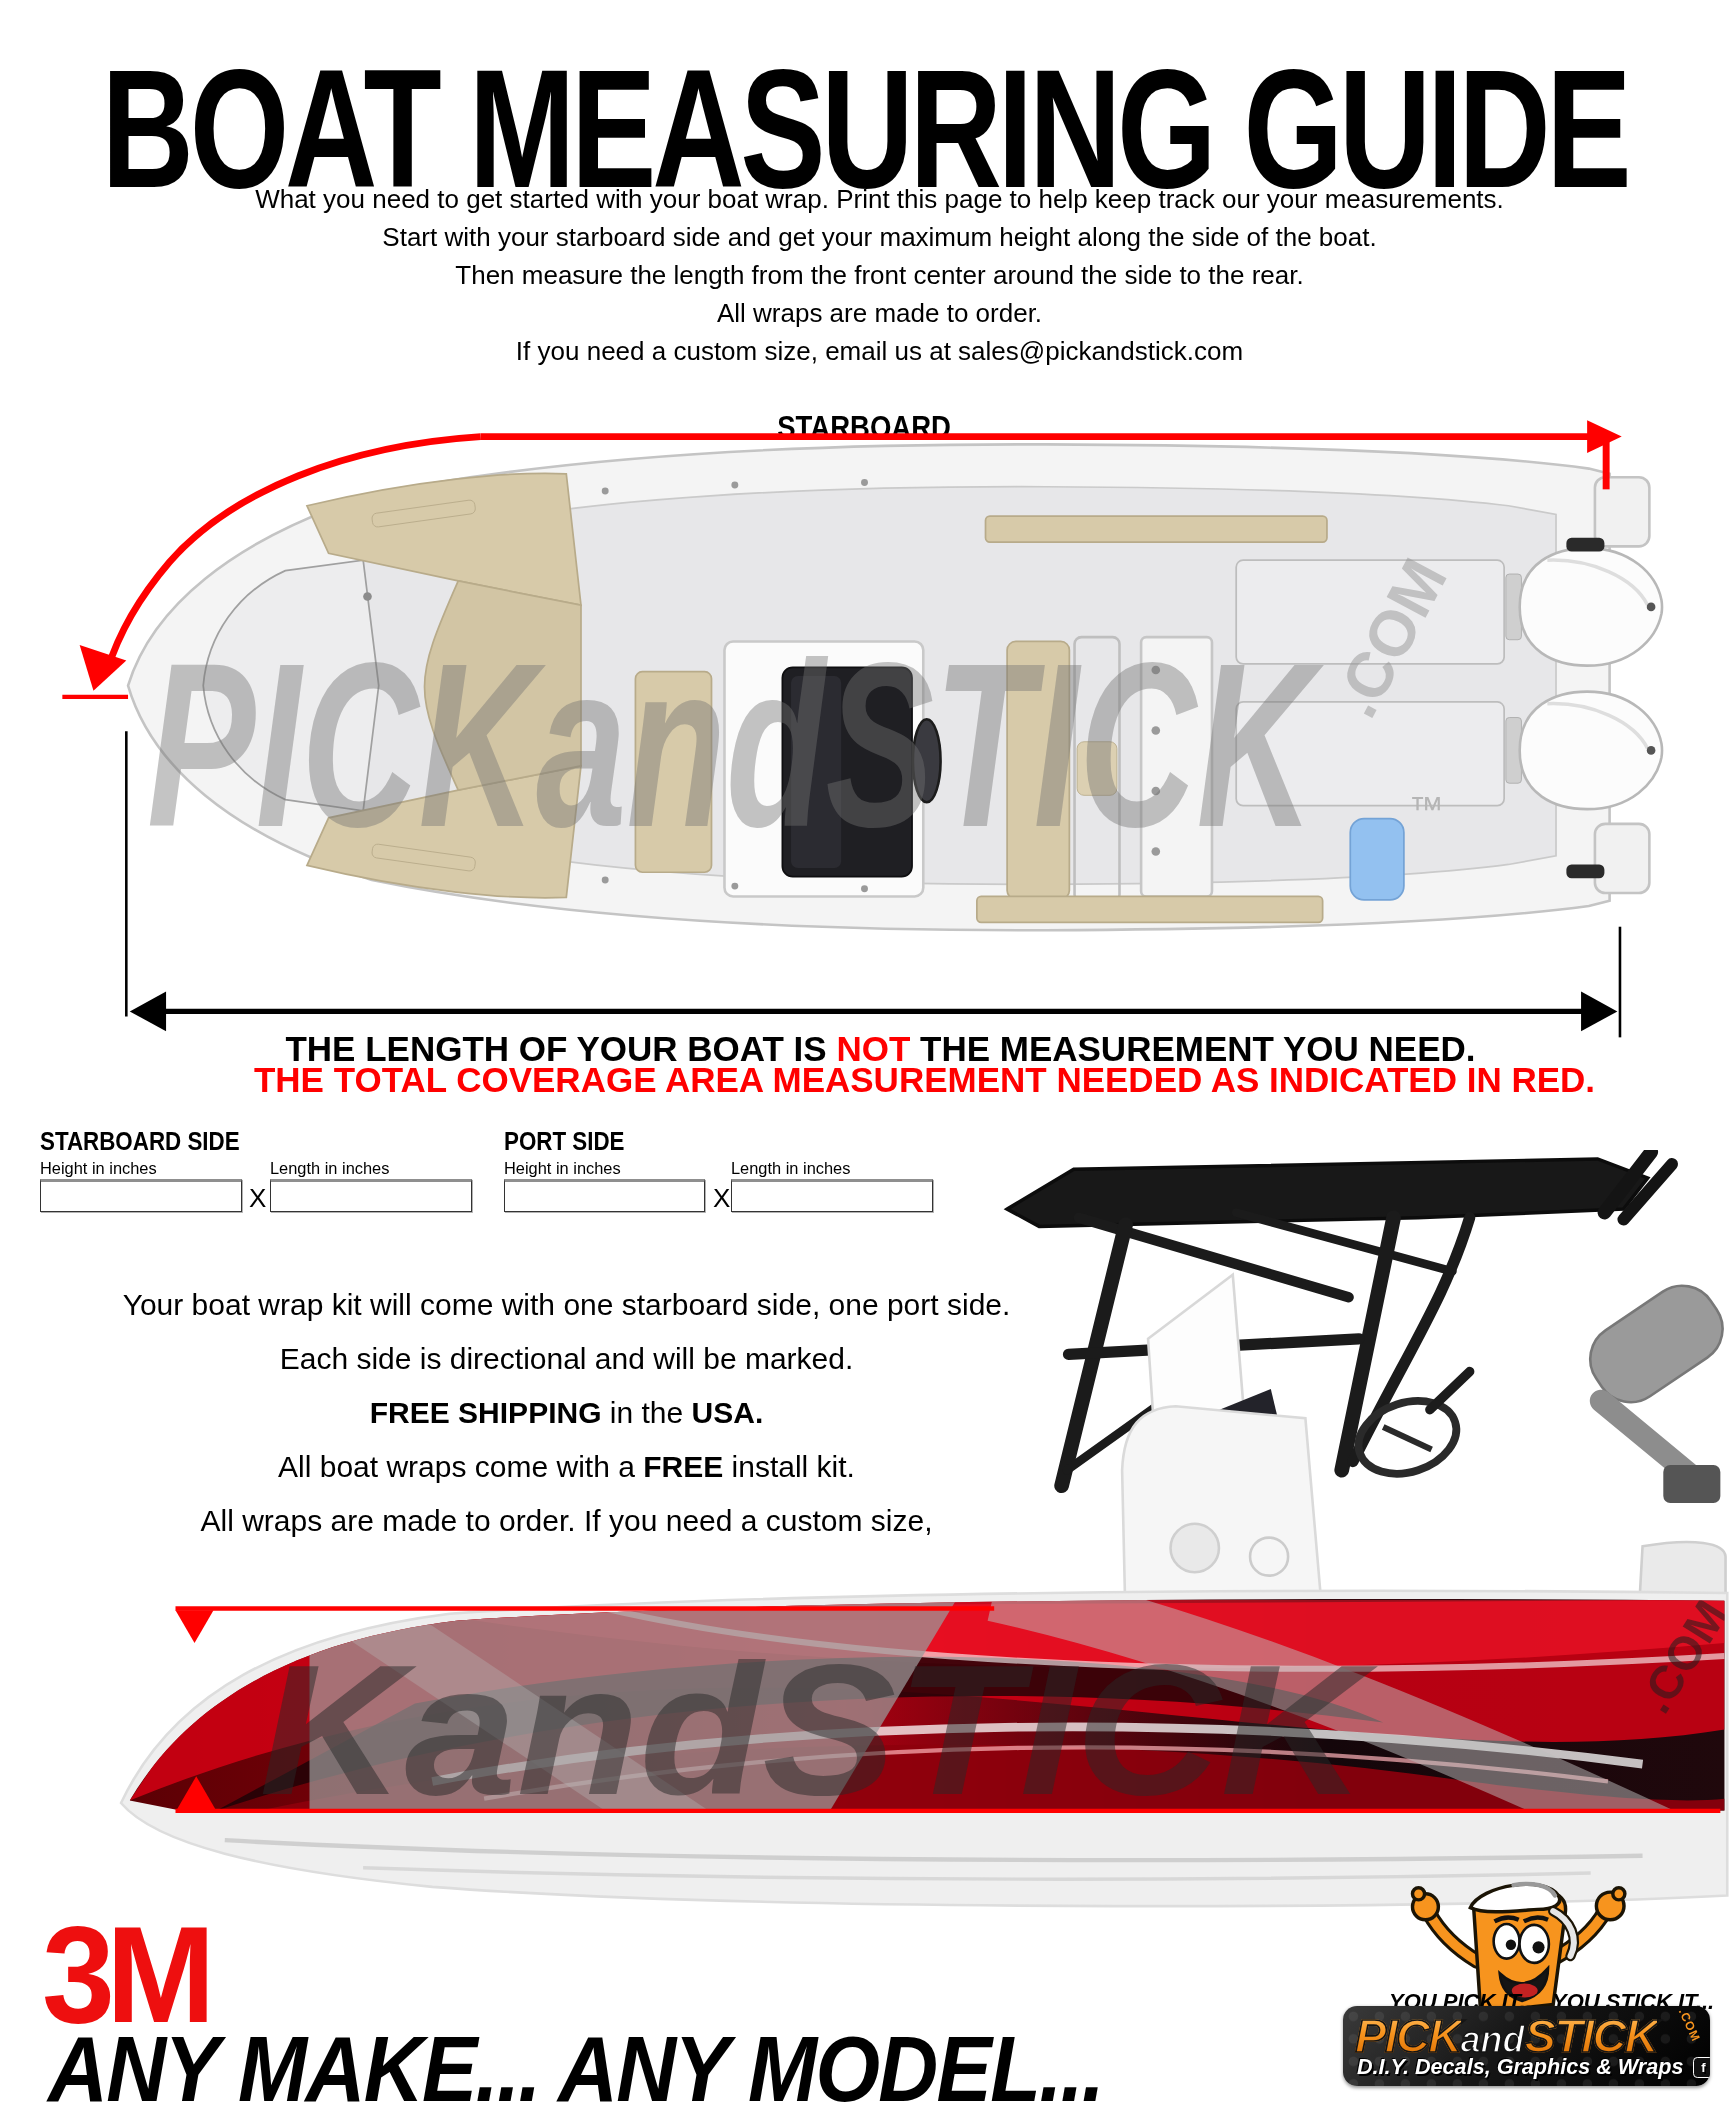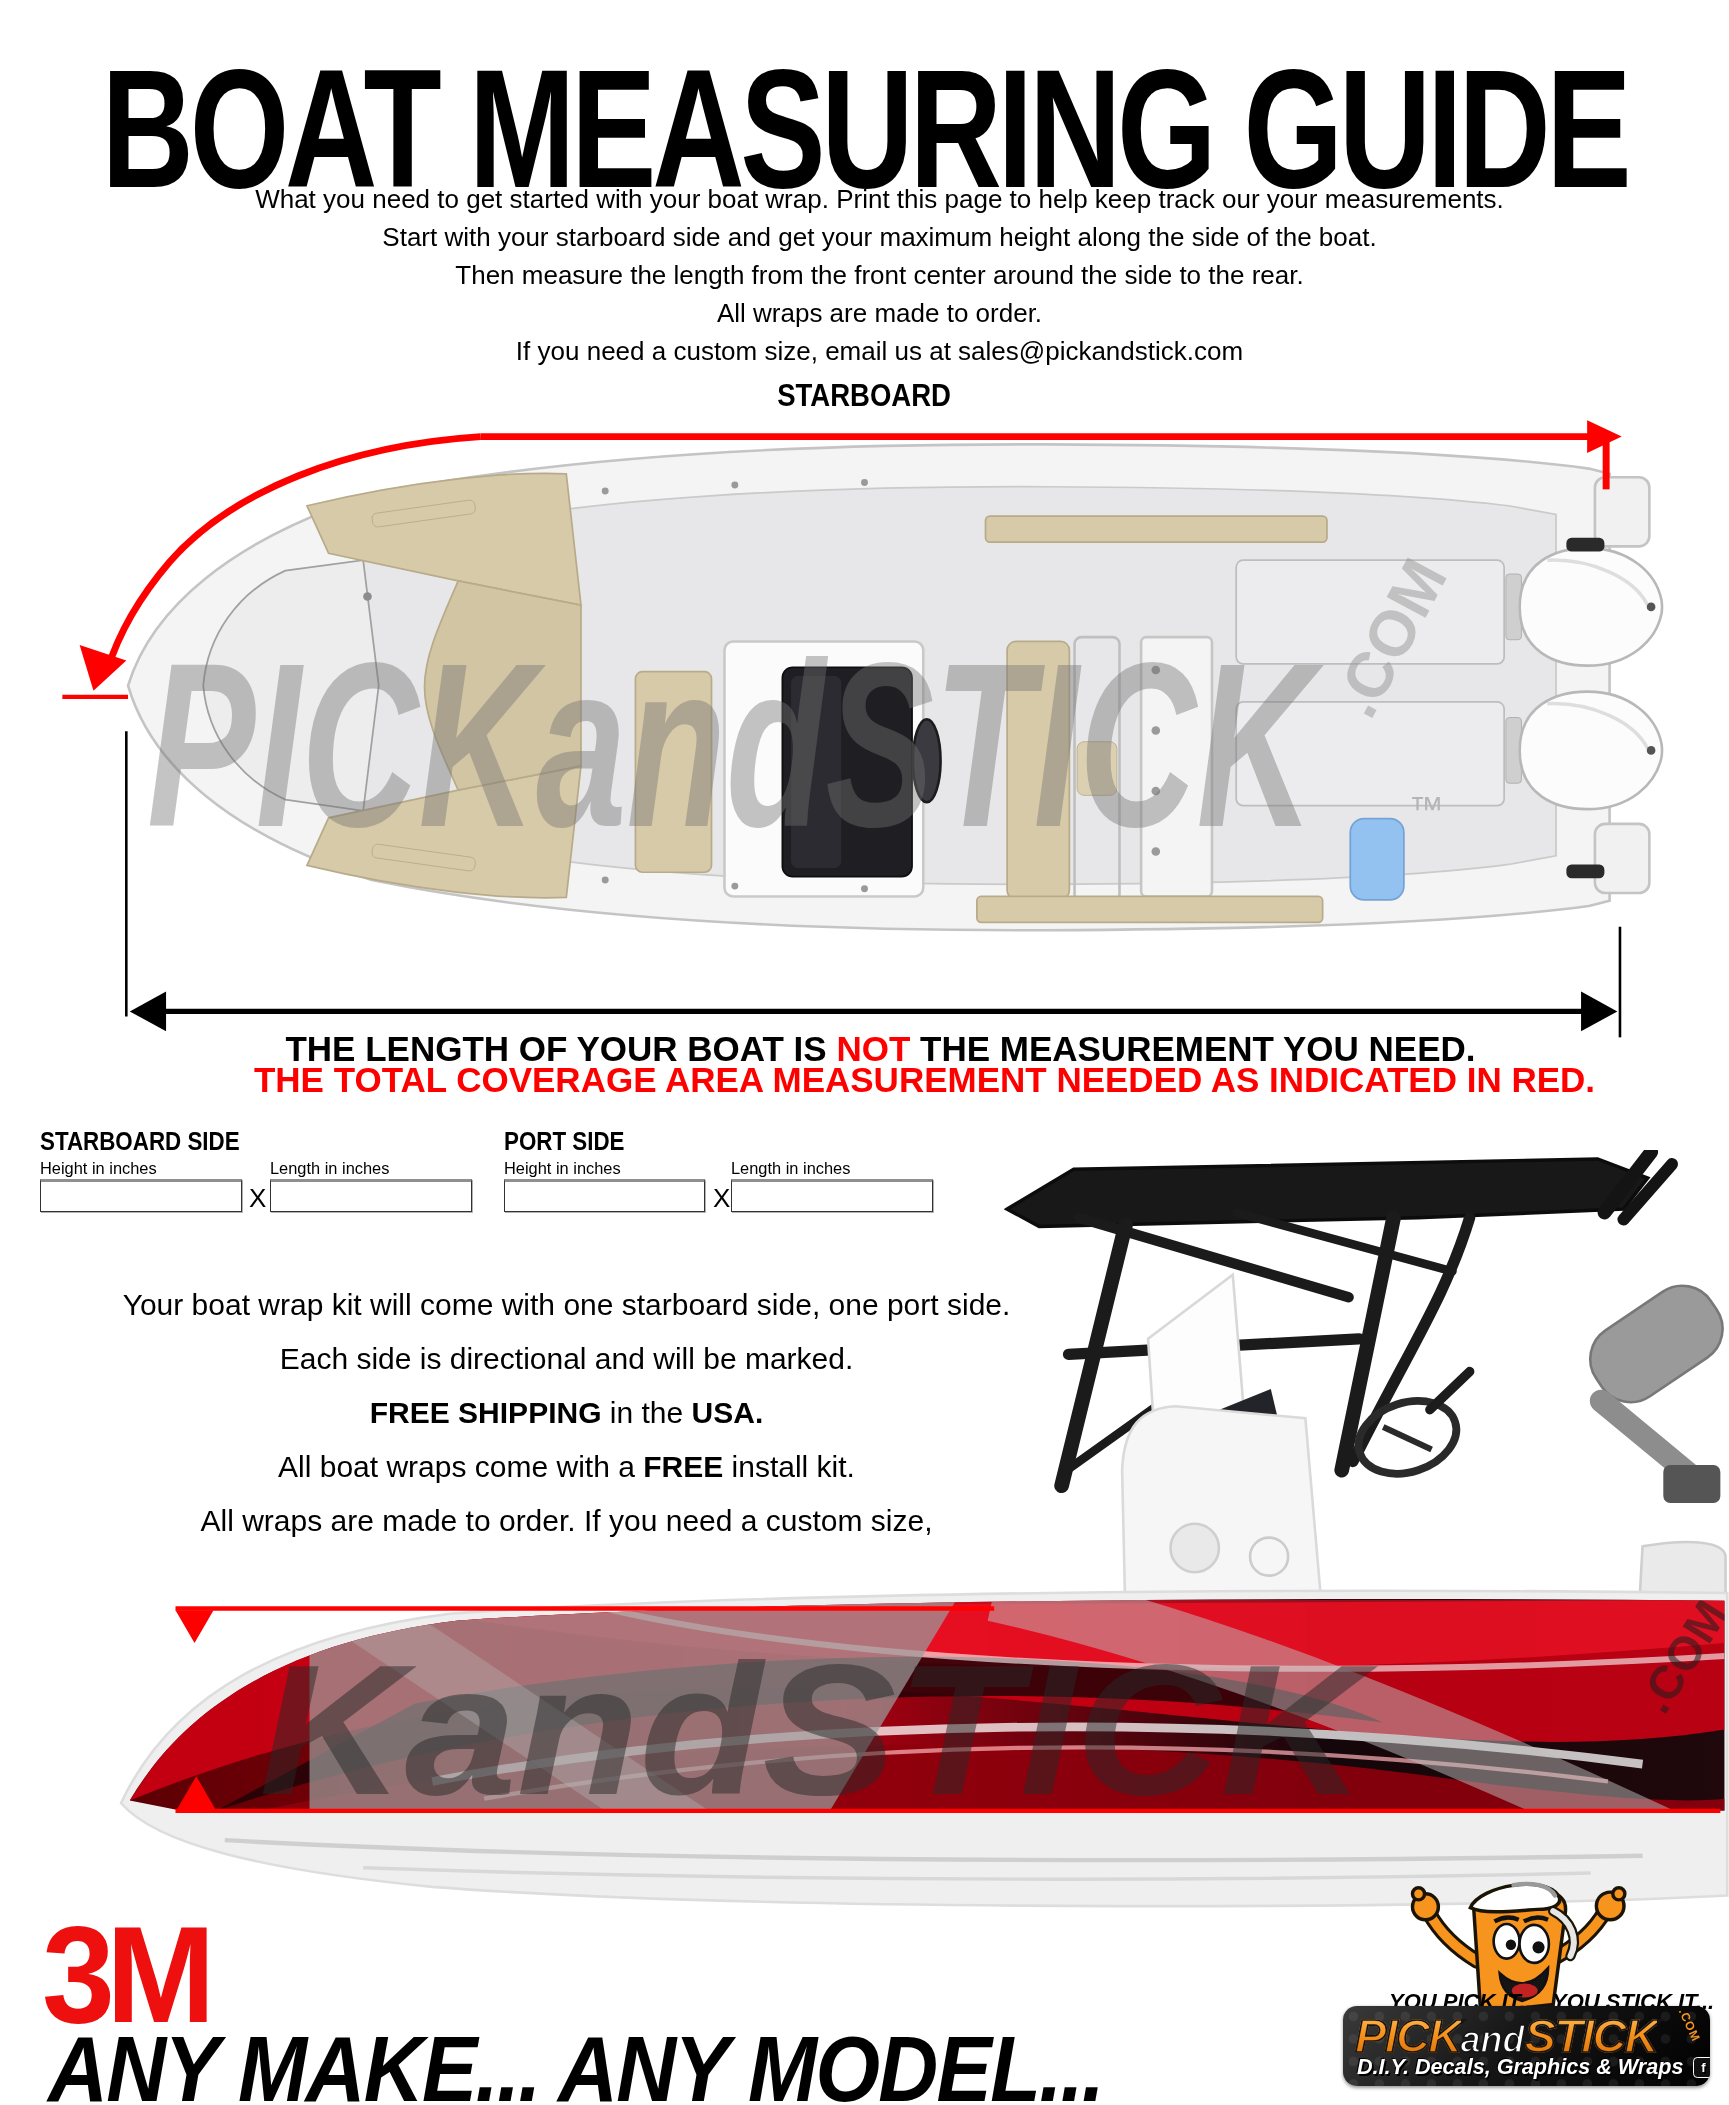--- a/index.html
+++ b/index.html
@@ -5,21 +5,21 @@
   html,body{margin:0;padding:0;background:#fff;}
   .page{position:relative;width:1729px;height:2106px;background:#fff;overflow:hidden;
         font-family:"Liberation Sans",sans-serif;color:#000;}
   .abs{position:absolute;}
   .ctr{width:100%;text-align:center;}
   .cond{display:inline-block;transform:scaleX(.86);transform-origin:center;}
   .condL{display:inline-block;transform:scaleX(.86);transform-origin:left center;}
   .title{font-size:128px;font-weight:900;letter-spacing:-4.3px;white-space:nowrap;
          transform:scaleY(1.32);transform-origin:top center;display:inline-block;}
   .intro{font-size:26px;line-height:38px;margin-left:15px;}
-  .seclabel{font-size:32px;font-weight:bold;}
+  .seclabel{font-size:32px;font-weight:bold;margin-top:32px;}
   .notice1{font-size:35px;font-weight:bold;margin-left:16px;}
   .red{color:#ff0000;}
   .formtitle{font-size:26px;font-weight:bold;}
   .fieldlabel{font-size:16.4px;}
   .measure-input{position:absolute;height:33px;background:#fff;border:0.9px solid #333;
                  border-top:3.5px solid #8f8f8f;box-shadow:0.9px 0.9px 0 #aaa;font-size:21px;padding:0 5.2px;box-sizing:border-box;}
   .xsep{font-size:26px;font-weight:500;}
   .kit{font-size:30px;line-height:54px;}
   .b{font-weight:bold;margin-top:7px;}
   .brand3m{font-size:131px;font-weight:900;letter-spacing:-8.6px;color:#ee0f0f;

